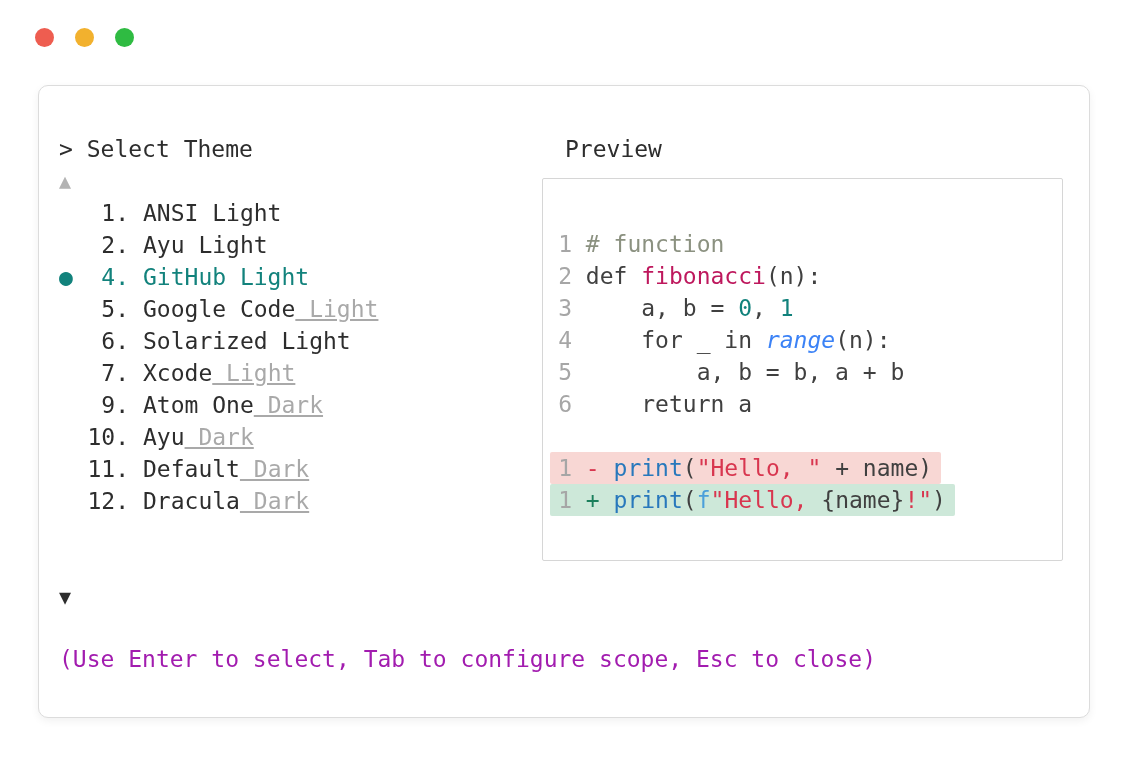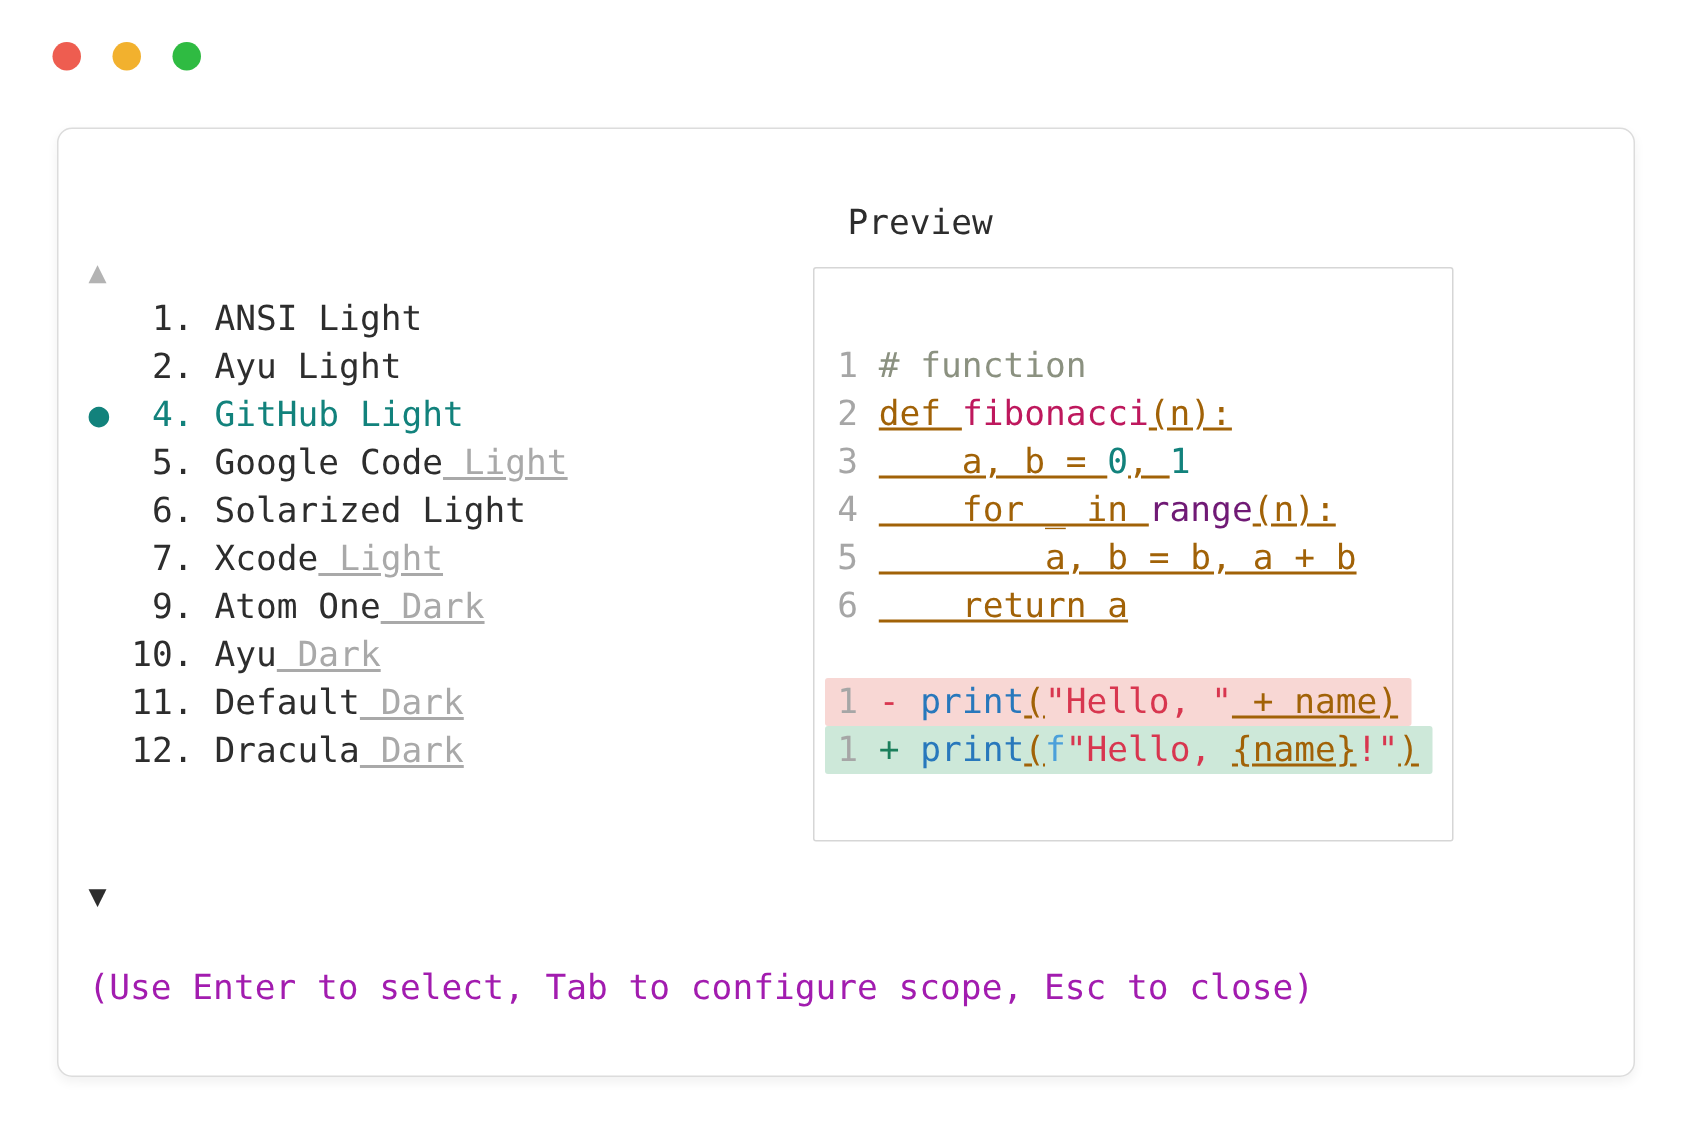--- a/index.html
+++ b/index.html
@@ -25,56 +25,57 @@
 
   .theme-row { line-height: 32px; white-space: pre; cursor: default; }
   .theme-row .marker { display: inline-block; width: 28px; color: #12827c; }
   .theme-row .num    { display: inline-block; width: 42px; text-align: right; }
   .theme-row .gap    { display: inline-block; width: 14px; }
   .theme-row .suffix { color: #a9a9a9; text-decoration: underline; }
   .theme-row.selected .num, .theme-row.selected .name, .theme-row.selected .suffix { color: #12827c; }
 
   .preview-label { position: absolute; left: 526px; top: 47px; line-height: 32px; }
   .preview-box {
-    position: absolute; left: 503px; top: 92px; width: 427px; height: 383px;
+    position: absolute; left: 503px; top: 92px; width: 521px; height: 383px;
     background: #fff; border: 1.5px solid #d6d6d6; border-radius: 2px;
     padding: 49px 0 0 15px; overflow: hidden;
   }
 
   .code-line { line-height: 32px; white-space: pre; }
   .linenum { display: inline-block; min-width: 14px; text-align: right; color: #a6a6a6; }
 
   .blank-line { height: 32px; }
   .diff-line { height: 32px; line-height: 32px; white-space: pre; }
   .diff-chip { display: inline-block; padding: 0 9px 0 8px; margin-left: -8px; border-radius: 2px; }
   .diff-chip.del { background: #f8d7d4; }
   .diff-chip.add { background: #cde8d9; }
 
-  .tok-plain   { color: #a16207; text-decoration: underline; }
+  .tok-plain   { color: #404040; }
   .tok-comment { color: #8b9180; }
   .tok-func    { color: #be185d; }
   .tok-number  { color: #12827c; }
   .tok-builtin { color: #2878bc; }
-  .tok-call    { color: #701a75; }
+  .tok-call    { color: #3b82f6; font-style: italic; }
   .tok-string  { color: #d8364f; }
   .tok-fprefix { color: #4ba0da; }
   .tok-del     { color: #d8364f; }
   .tok-add     { color: #1b7f5c; }
 </style>
 </head>
 <body>
 
 <div class="traffic-lights">
   <div class="light" style="background: rgb(238, 93, 80);"></div>
   <div class="light" style="background: rgb(242, 177, 46);"></div>
   <div class="light" style="background: rgb(47, 187, 66);"></div>
 </div>
 
 <div class="window">
 
+  <div class="row prompt"><span>&gt;</span><span> </span><span>Select Theme</span></div>
 
   <div class="row scroll-up">▲</div>
 
   <div class="theme-list">
       <div class="theme-row"><span class="marker">  </span><span class="num">1.</span><span class="gap"> </span><span class="name">ANSI Light</span></div>
       <div class="theme-row"><span class="marker">  </span><span class="num">2.</span><span class="gap"> </span><span class="name">Ayu Light</span></div>
       <div class="theme-row selected"><span class="marker">● </span><span class="num">4.</span><span class="gap"> </span><span class="name">GitHub Light</span></div>
       <div class="theme-row"><span class="marker">  </span><span class="num">5.</span><span class="gap"> </span><span class="name">Google Code</span><span class="suffix"> Light</span></div>
       <div class="theme-row"><span class="marker">  </span><span class="num">6.</span><span class="gap"> </span><span class="name">Solarized Light</span></div>
       <div class="theme-row"><span class="marker">  </span><span class="num">7.</span><span class="gap"> </span><span class="name">Xcode</span><span class="suffix"> Light</span></div>

